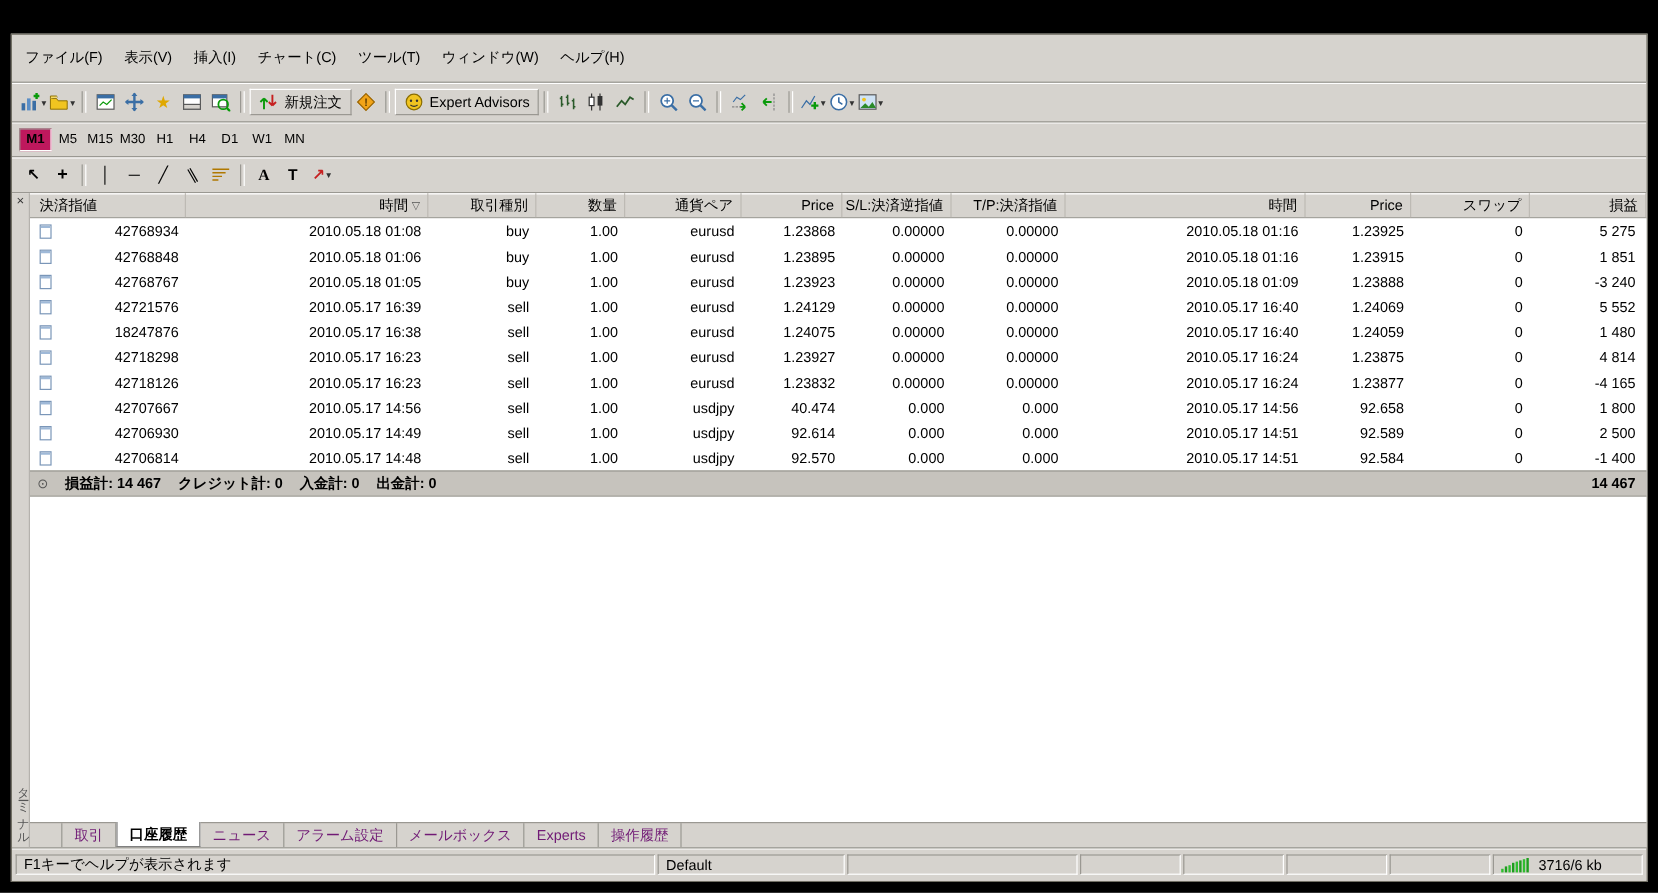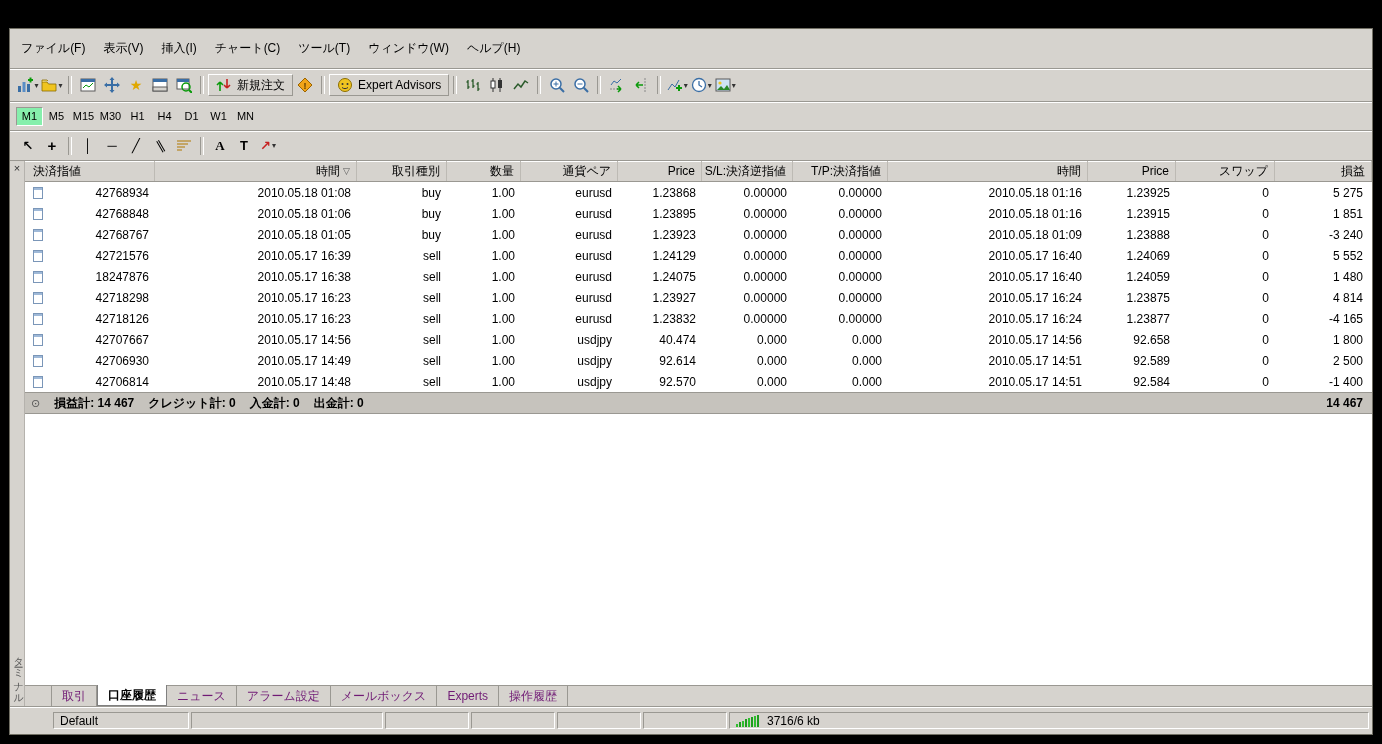--- a/index.html
+++ b/index.html
@@ -29,21 +29,21 @@
     border:1px solid transparent;box-sizing:border-box;cursor:default;white-space:nowrap;
   }
   .tbtn.labeled{padding:0 7px;gap:5px;border:1px solid #fff;border-right-color:#9a9892;border-bottom-color:#9a9892;background:#d6d3ce;}
   .tsep{width:2px;height:18px;border-left:1px solid #9a9892;border-right:1px solid #fff;margin:0 4px;flex:none;}
   .caret{font-size:8px;color:#333;margin-left:1px;}
   .glyph{font-size:13px;line-height:1;}
   .tfbtn{
     min-width:27px;height:19px;display:flex;align-items:center;justify-content:center;
     font-size:11px;border:1px solid transparent;box-sizing:border-box;cursor:default;
   }
-  .tfbtn.active{border-color:#9a9892 #fff #fff #9a9892;background:#86efac;}
+  .tfbtn.active{border-color:#9a9892 #fff #fff #9a9892;background:#be185d;font-weight:bold;}
   
   .terminal{flex:1;display:flex;min-height:0;border-top:1px solid #9a9892;box-shadow:inset 0 1px 0 #fff;background:#fff;}
   .t-strip{
     width:14px;flex:none;background:#d6d3ce;border-right:1px solid #b5b2ad;
     display:flex;flex-direction:column;align-items:center;position:relative;
   }
   .t-close{
     width:12px;height:12px;margin-top:2px;font-size:11px;line-height:10px;text-align:center;
     color:#333;cursor:default;
   }
@@ -113,21 +113,21 @@
   
   .statusbar{
     flex:none;height:23px;background:#d6d3ce;border-top:1px solid #9a9892;
     box-shadow:inset 0 1px 0 #fff;display:flex;align-items:center;padding:2px 3px;gap:2px;
   }
   .seg{
     height:17px;box-sizing:border-box;display:flex;align-items:center;padding:0 6px;
     border:1px solid;border-color:#9a9892 #fff #fff #9a9892;white-space:nowrap;overflow:hidden;
   }
   .seg.help{width:533px;flex:none;}
-  .seg.profile{width:136px;flex:none;margin-left:40px;}
+  .seg.profile{width:156px;flex:none;}
   .seg.e1{width:192px;flex:none;}
   .seg.e2,.seg.e3,.seg.e4,.seg.e5{width:84px;flex:none;}
   .seg.right{flex:1;justify-content:flex-start;gap:8px;}
   .bars{display:flex;align-items:flex-end;gap:1px;height:12px;}
   .bars i{display:block;width:2px;background:#1e9e1e;}
   .bars i:nth-child(odd){background:#2fbf2f;}
   
   .ic{width:16px;height:16px;flex:none;display:block;}
 </style>
 </head>
@@ -562,20 +562,21 @@
           <div class="btab">アラーム設定</div>
           <div class="btab">メールボックス</div>
           <div class="btab">Experts</div>
           <div class="btab">操作履歴</div>
         </div>
 
     </div>
   </div>
 
   <div class="statusbar">
+    <div class="seg help">F1キーでヘルプが表示されます</div>
     <div class="seg profile">Default</div>
     <div class="seg e1"></div>
     <div class="seg e2"></div>
     <div class="seg e3"></div>
     <div class="seg e4"></div>
     <div class="seg e5"></div>
     <div class="seg right">
       <span class="bars">
         <i style="height:3px"></i>
           <i style="height:5px"></i>

